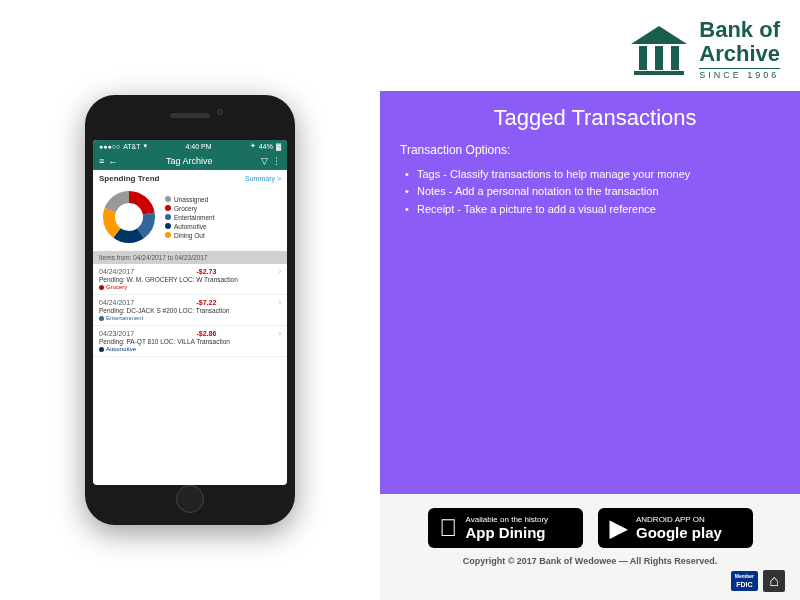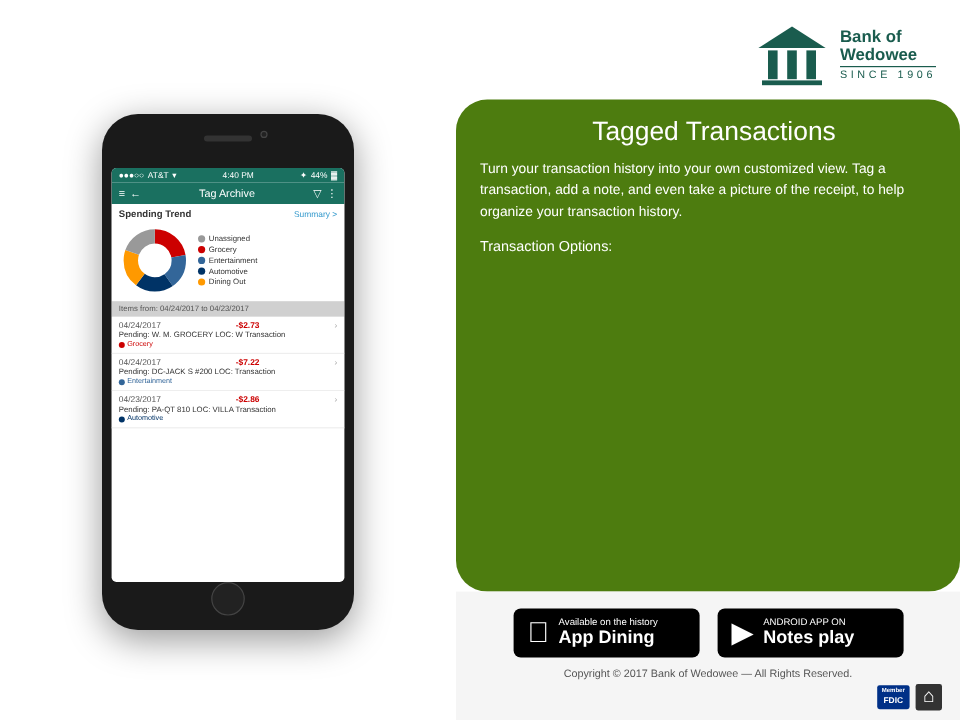--- a/index.html
+++ b/index.html
@@ -58,42 +58,41 @@
     .logo-icon svg {
       width: 60px;
       height: 55px;
     }
 
     .logo-text {
       line-height: 1.1;
     }
 
     .logo-text .bank-name {
-      font-size: 14px;
+      font-size: 22px;
       font-weight: bold;
       color: #1a5c4e;
       line-height: 1.1;
     }
 
     .logo-text .since {
       font-size: 9px;
       letter-spacing: 3px;
       color: #1a5c4e;
       border-top: 1px solid #1a5c4e;
       padding-top: 2px;
       margin-top: 2px;
     }
 
     
     .teal-section {
-      background: #4d7c0f;
+      background: #8b5cf6;
       color: #fff;
       padding: 14px 10px 14px 20px;
       flex: 1;
-      border-radius: 26px;
     }
 
     .teal-section h2 {
       font-size: 22px;
       font-weight: 300;
       margin-bottom: 10px;
       text-align: center;
     }
 
     .teal-section p {
@@ -172,20 +171,21 @@
       font-size: 15px;
       font-weight: bold;
       line-height: 1.1;
     }
 
     .copyright-row {
       font-size: 9px;
       color: #555;
       text-align: center;
       margin-bottom: 4px;
+      font-weight: bold;
     }
 
     .fdic-row {
       display: flex;
       justify-content: flex-end;
       width: 100%;
       gap: 5px;
       align-items: center;
     }
 
@@ -317,21 +317,21 @@
 
     
     .spending-section {
       padding: 4px 6px;
       background: #fff;
     }
 
     .spending-header {
       display: flex;
       justify-content: space-between;
-      align-items: flex-end;
+      align-items: center;
       margin-bottom: 4px;
     }
 
     .spending-header .spending-title {
       font-size: 8px;
       font-weight: bold;
       color: #333;
     }
 
     .spending-header .summary-link {
@@ -567,48 +567,52 @@
           <rect x="10" y="24" width="8" height="24" fill="#1a5c4e"></rect>
           <rect x="26" y="24" width="8" height="24" fill="#1a5c4e"></rect>
           <rect x="42" y="24" width="8" height="24" fill="#1a5c4e"></rect>
 
           <rect x="5" y="49" width="50" height="4" fill="#1a5c4e"></rect>
         </svg>
       </div>
       <div class="logo-text">
         <div class="bank-name">
           <span>Bank of</span><br>
-          <span>Wedowee</span>
+          <span>Archive</span>
         </div>
         <div class="since">SINCE 1906</div>
       </div>
     </div>
 
     <div class="teal-section">
       <h2>Tagged Transactions</h2>
-      <p>Turn your transaction history into your own customized view.  Tag a transaction, add a note, and even take a picture of the receipt, to help organize your transaction history.</p>
       <p class="options-label">Transaction Options:</p>
+      <ul>
+        <li>Tags - Classify transactions to help manage your money</li>
+        <li>Notes - Add a personal notation to the transaction</li>
+        <li>Receipt - Take a picture to add a visual reference</li>
+      </ul>
     </div>
 
     <div class="app-buttons-section">
       <div class="app-buttons-row">
 
         <div class="app-btn">
           <span class="btn-icon"></span>
           <div class="btn-text">
             <span class="small-text">Available on the history</span>
             <span class="big-text">App Dining</span>
           </div>
         </div>
 
         <div class="app-btn">
           <span class="btn-icon">▶</span>
           <div class="btn-text">
             <span class="small-text">ANDROID APP ON</span>
-            <span class="big-text">Notes play</span>
+            <span class="big-text">Google play</span>
           </div>
         </div>
 
       </div>
 
       <div class="copyright-row">Copyright © 2017 Bank of Wedowee — All Rights Reserved.</div>
 
       <div class="fdic-row">
         <div class="fdic-badge">
           <div class="fdic-top">Member</div>

